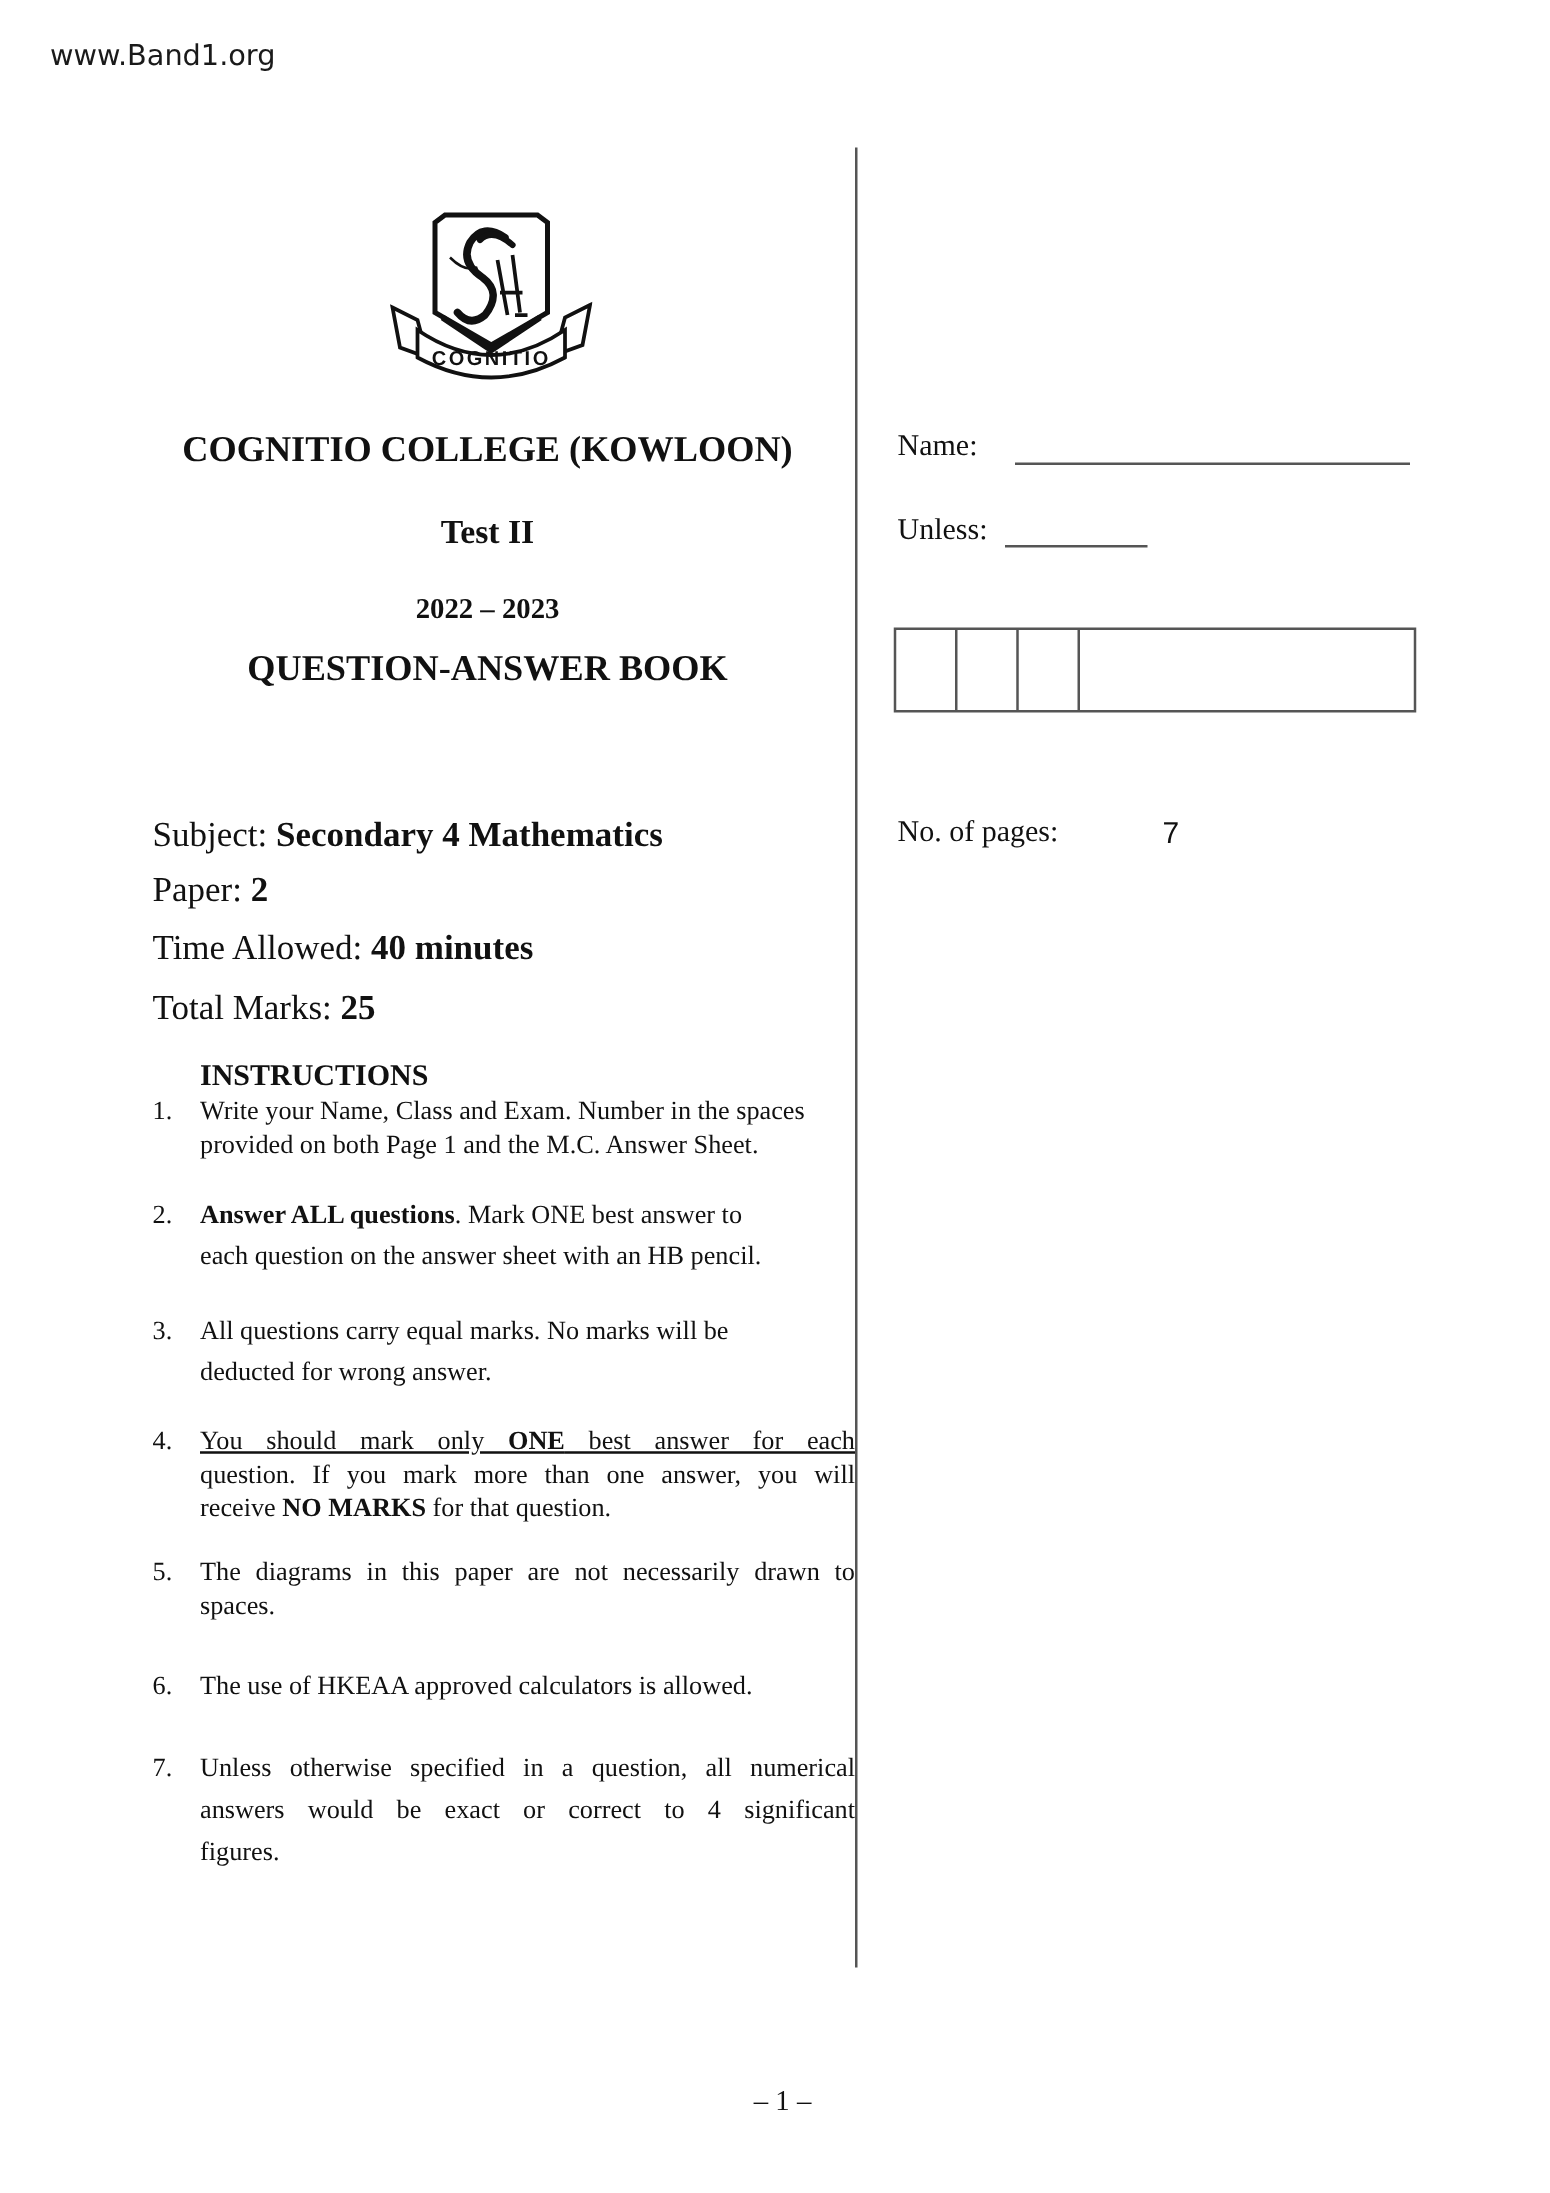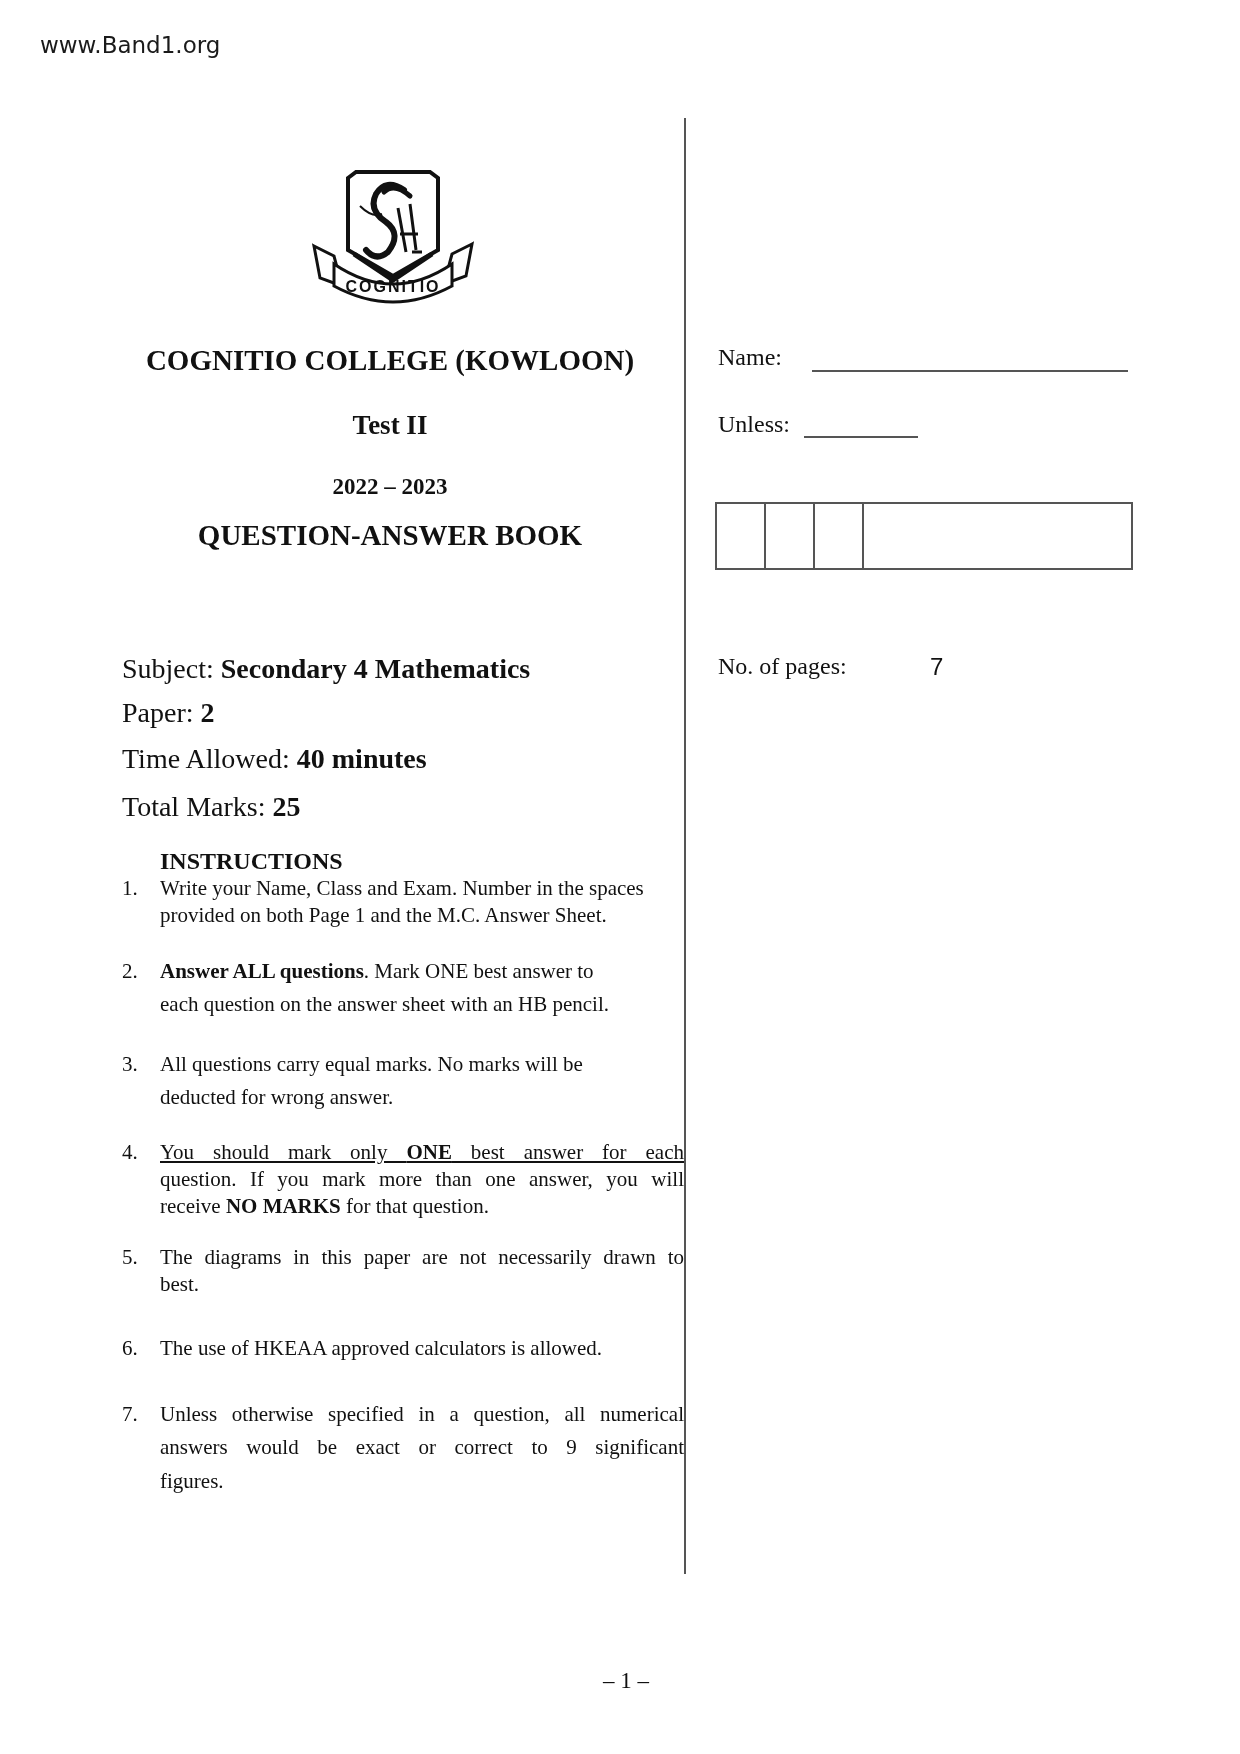--- a/index.html
+++ b/index.html
@@ -132,28 +132,28 @@
 <div class="instr" style="top:1140px;">
   <span class="num">4.</span>
   <div class="line just" style="top:0;text-decoration:underline;"><span>You should mark only </span><b>ONE</b><span> best answer for each</span></div>
   <div class="line just" style="top:27px;">question. If you mark more than one answer, you will</div>
   <div class="line" style="top:54px;"><span>receive </span><b>NO MARKS</b><span> for that question.</span></div>
 </div>
 
 <div class="instr" style="top:1245px;">
   <span class="num">5.</span>
   <div class="line just" style="top:0;">The diagrams in this paper are not necessarily drawn to</div>
-  <div class="line" style="top:27px;">best.</div>
+  <div class="line" style="top:27px;">spaces.</div>
 </div>
 
 <div class="instr" style="top:1336px;">
   <span class="num">6.</span>
   <div class="line" style="top:0;">The use of HKEAA approved calculators is allowed.</div>
 </div>
 
 <div class="instr" style="top:1402px;">
   <span class="num">7.</span>
   <div class="line just" style="top:0;">Unless otherwise specified in a question, all numerical</div>
-  <div class="line just" style="top:33px;">answers would be exact or correct to 9 significant</div>
+  <div class="line just" style="top:33px;">answers would be exact or correct to 4 significant</div>
   <div class="line" style="top:67px;">figures.</div>
 </div>
 
 <div class="page-num">– 1 –</div>
 
 </body></html>

